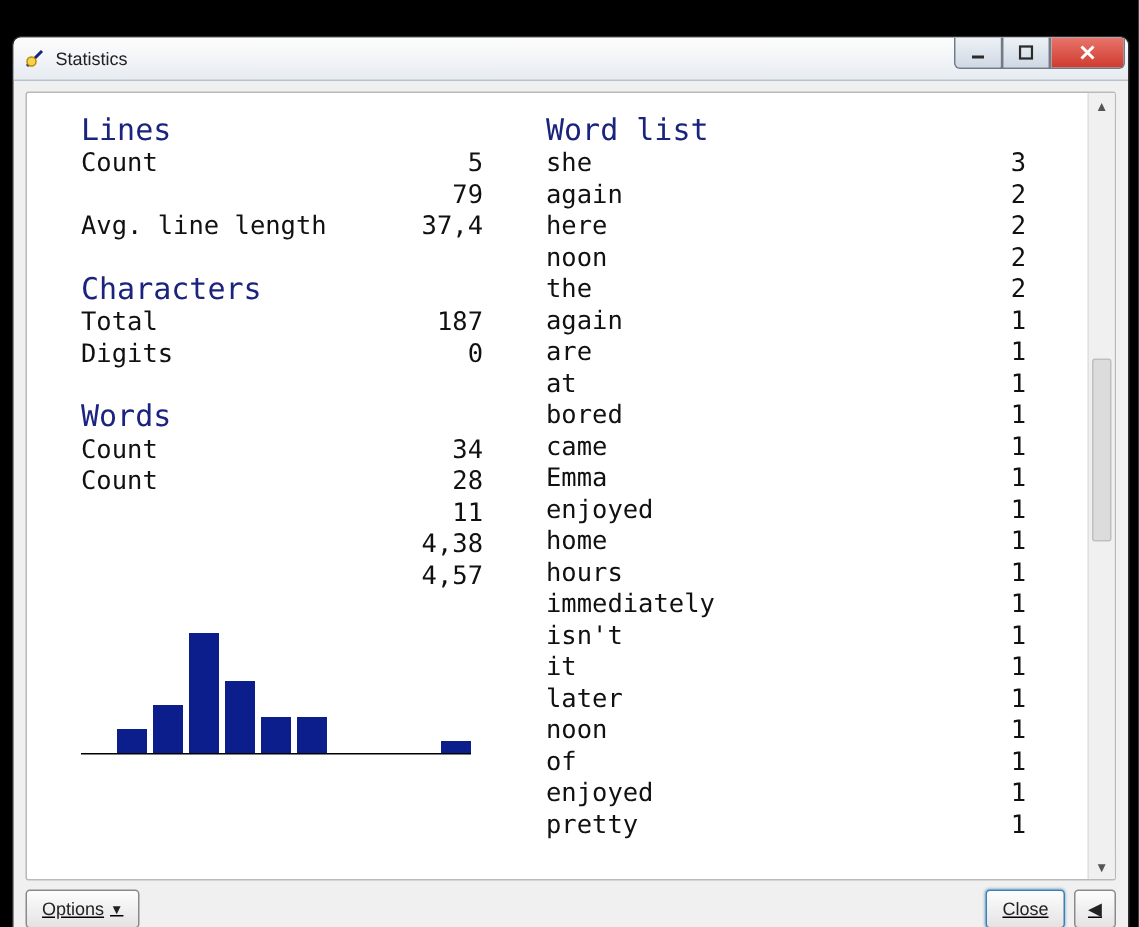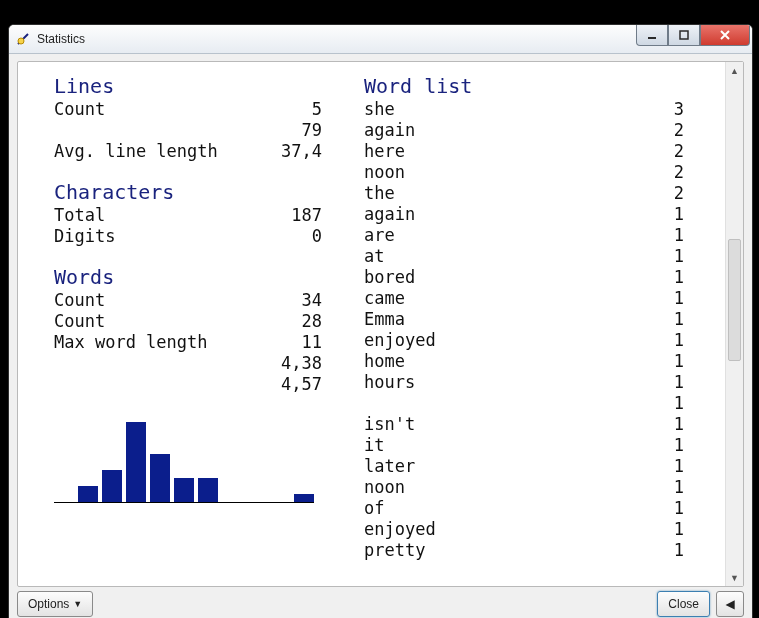--- a/index.html
+++ b/index.html
@@ -168,21 +168,22 @@
     border: 1px solid #bfbfbf;
     border-radius: 2px;
   }
   
   .footer {
     position: absolute;
     left: 8px; right: 8px;
     bottom: 8px;
     height: 28px;
     display: flex;
-    align-items: flex-start;
+    align-items: flex-end;
+    text-decoration: underline;
   }
   .btn {
     height: 24px;
     padding: 0 10px;
     background: linear-gradient(#fdfdfd, #e3e3e3);
     border: 1px solid #8a8a8a;
     border-radius: 3px;
     display: flex;
     align-items: center;
     font-size: 12px;
@@ -272,21 +273,20 @@
           <div class="sect-h">Words</div>
           <div class="row">
             <span class="label">Count</span>
             <span class="val">34</span>
           </div>
           <div class="row">
             <span class="label">Count</span>
             <span class="val">28</span>
           </div>
           <div class="row">
-            <span class="label">Max word length</span>
             <span class="val">11</span>
           </div>
           <div class="row">
             <span class="val">4,38</span>
           </div>
           <div class="row">
             <span class="val">4,57</span>
           </div>
         </div>
 
@@ -356,20 +356,21 @@
             </div>
             <div class="wordrow">
               <span class="w">home</span>
               <span class="c">1</span>
             </div>
             <div class="wordrow">
               <span class="w">hours</span>
               <span class="c">1</span>
             </div>
             <div class="wordrow">
+              <span class="w">immediately</span>
               <span class="c">1</span>
             </div>
             <div class="wordrow">
               <span class="w">isn't</span>
               <span class="c">1</span>
             </div>
             <div class="wordrow">
               <span class="w">it</span>
               <span class="c">1</span>
             </div>

